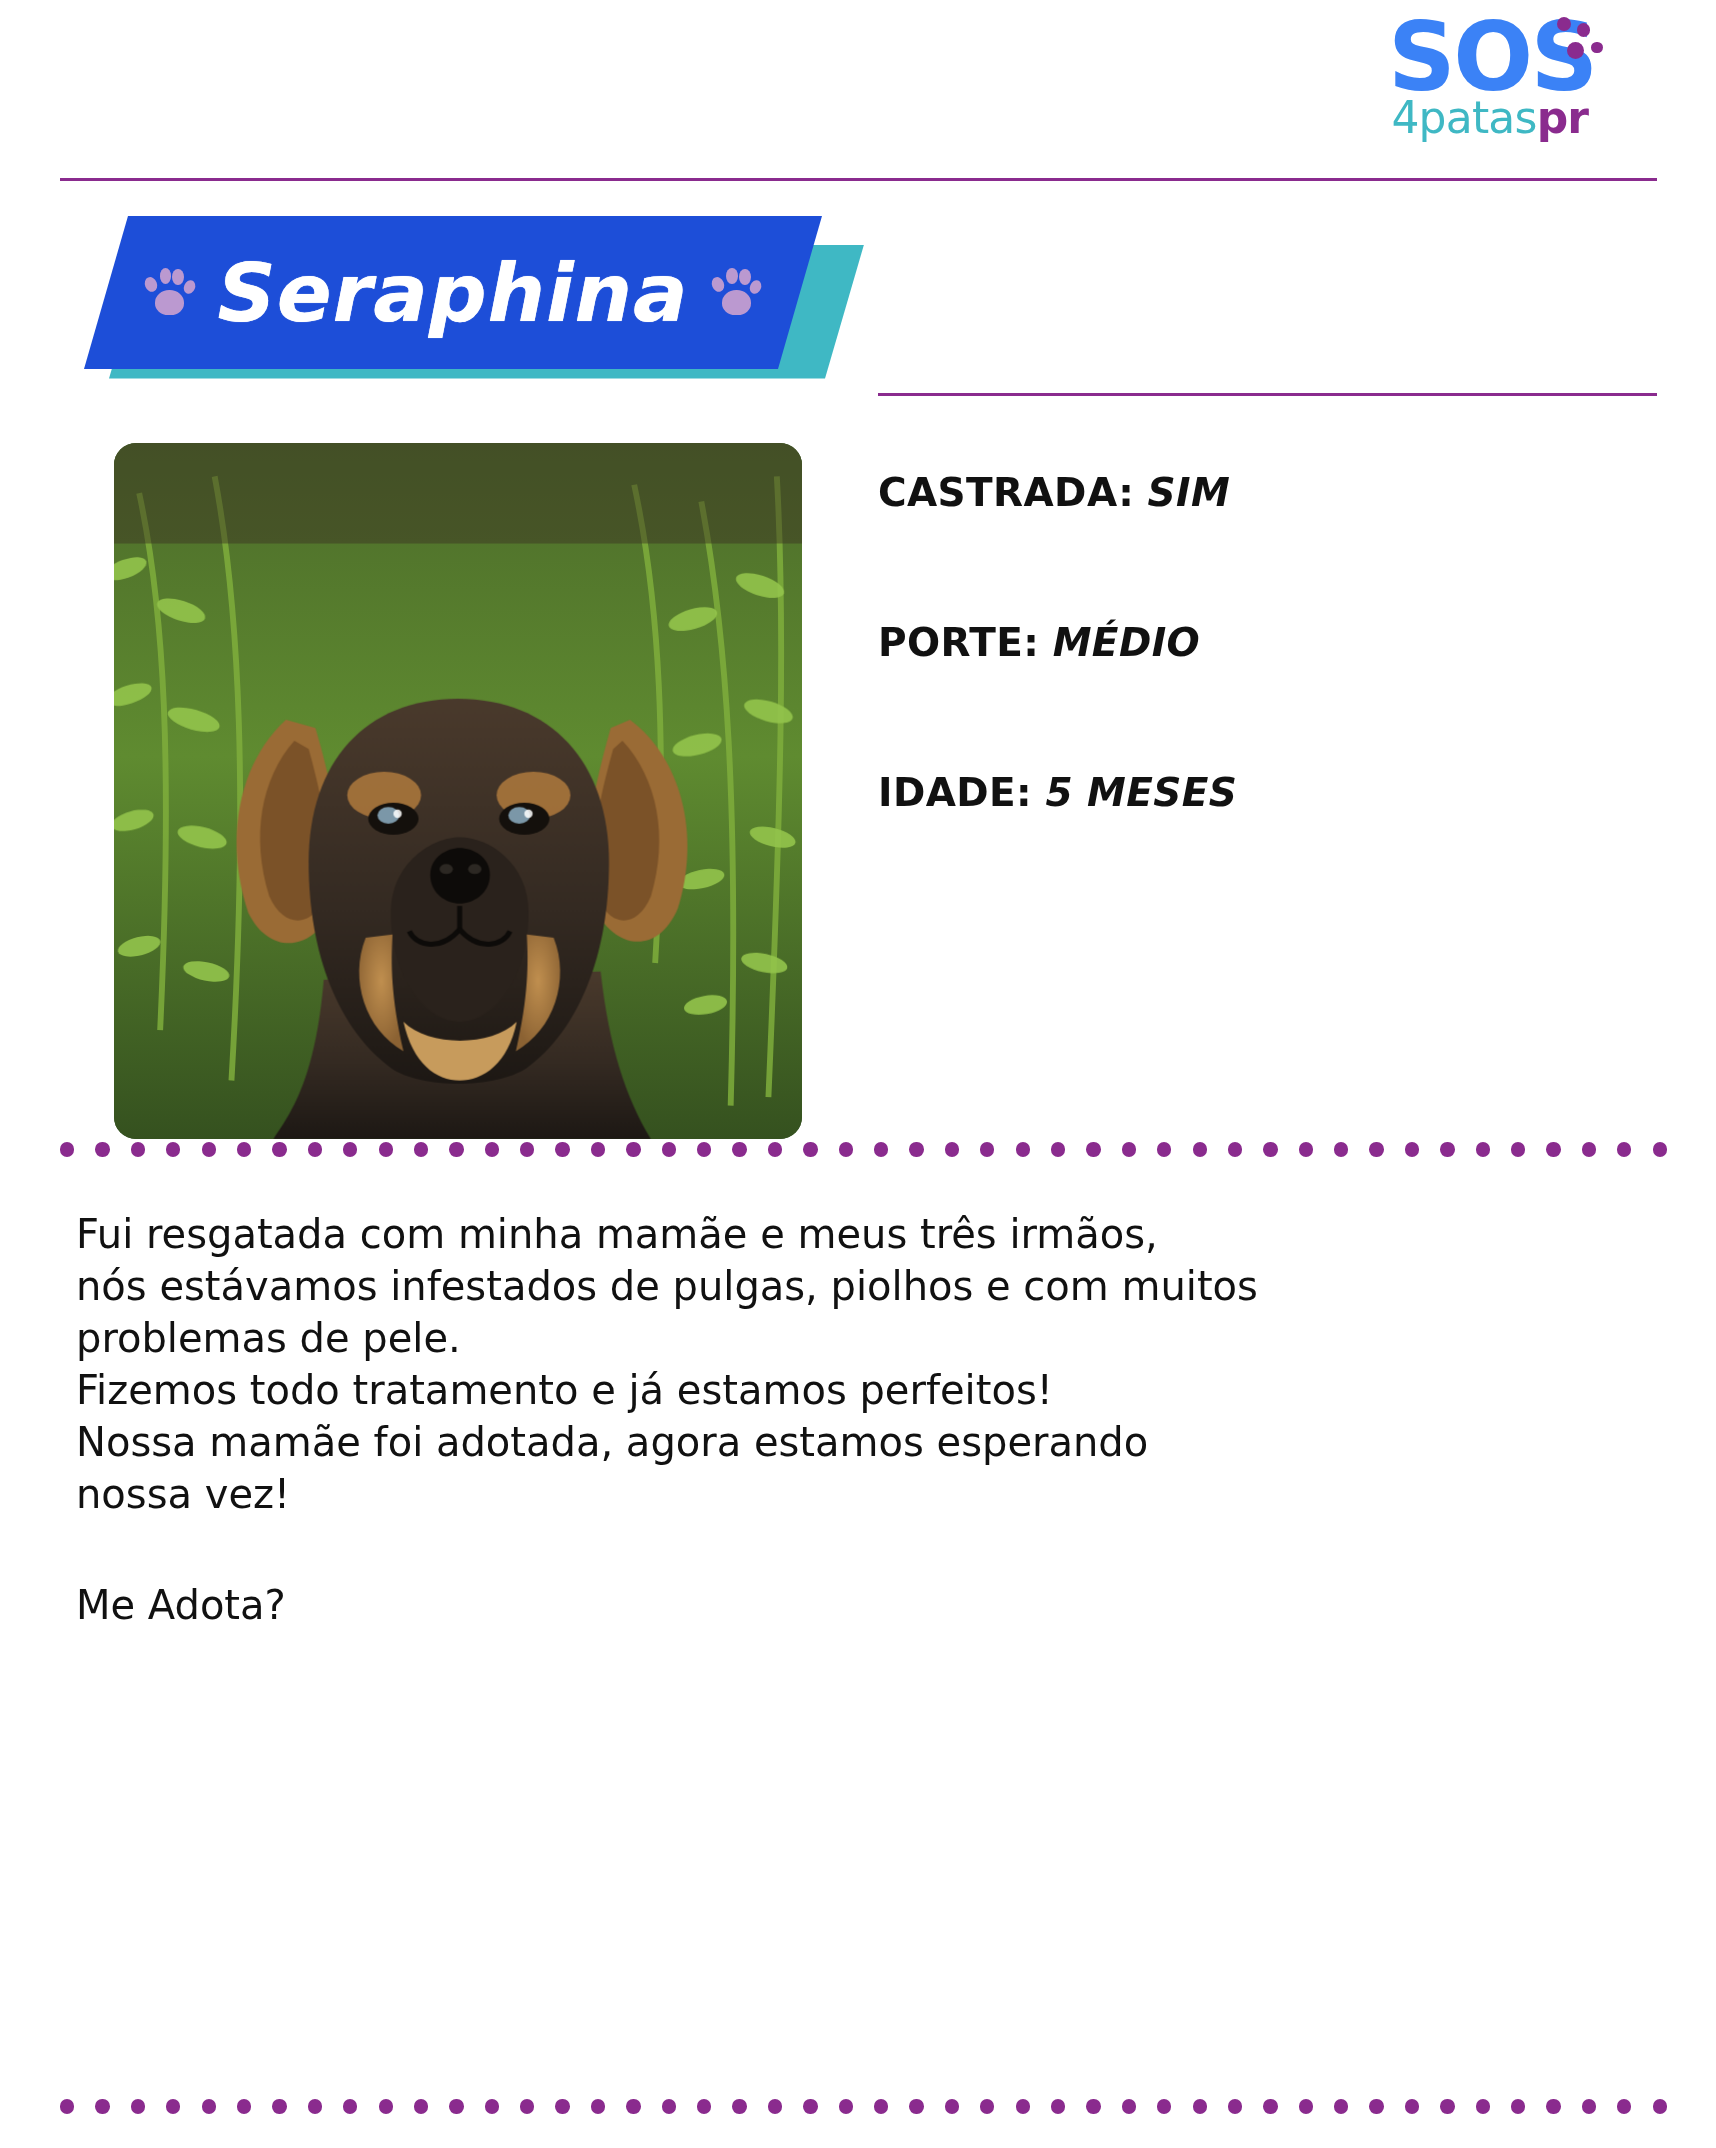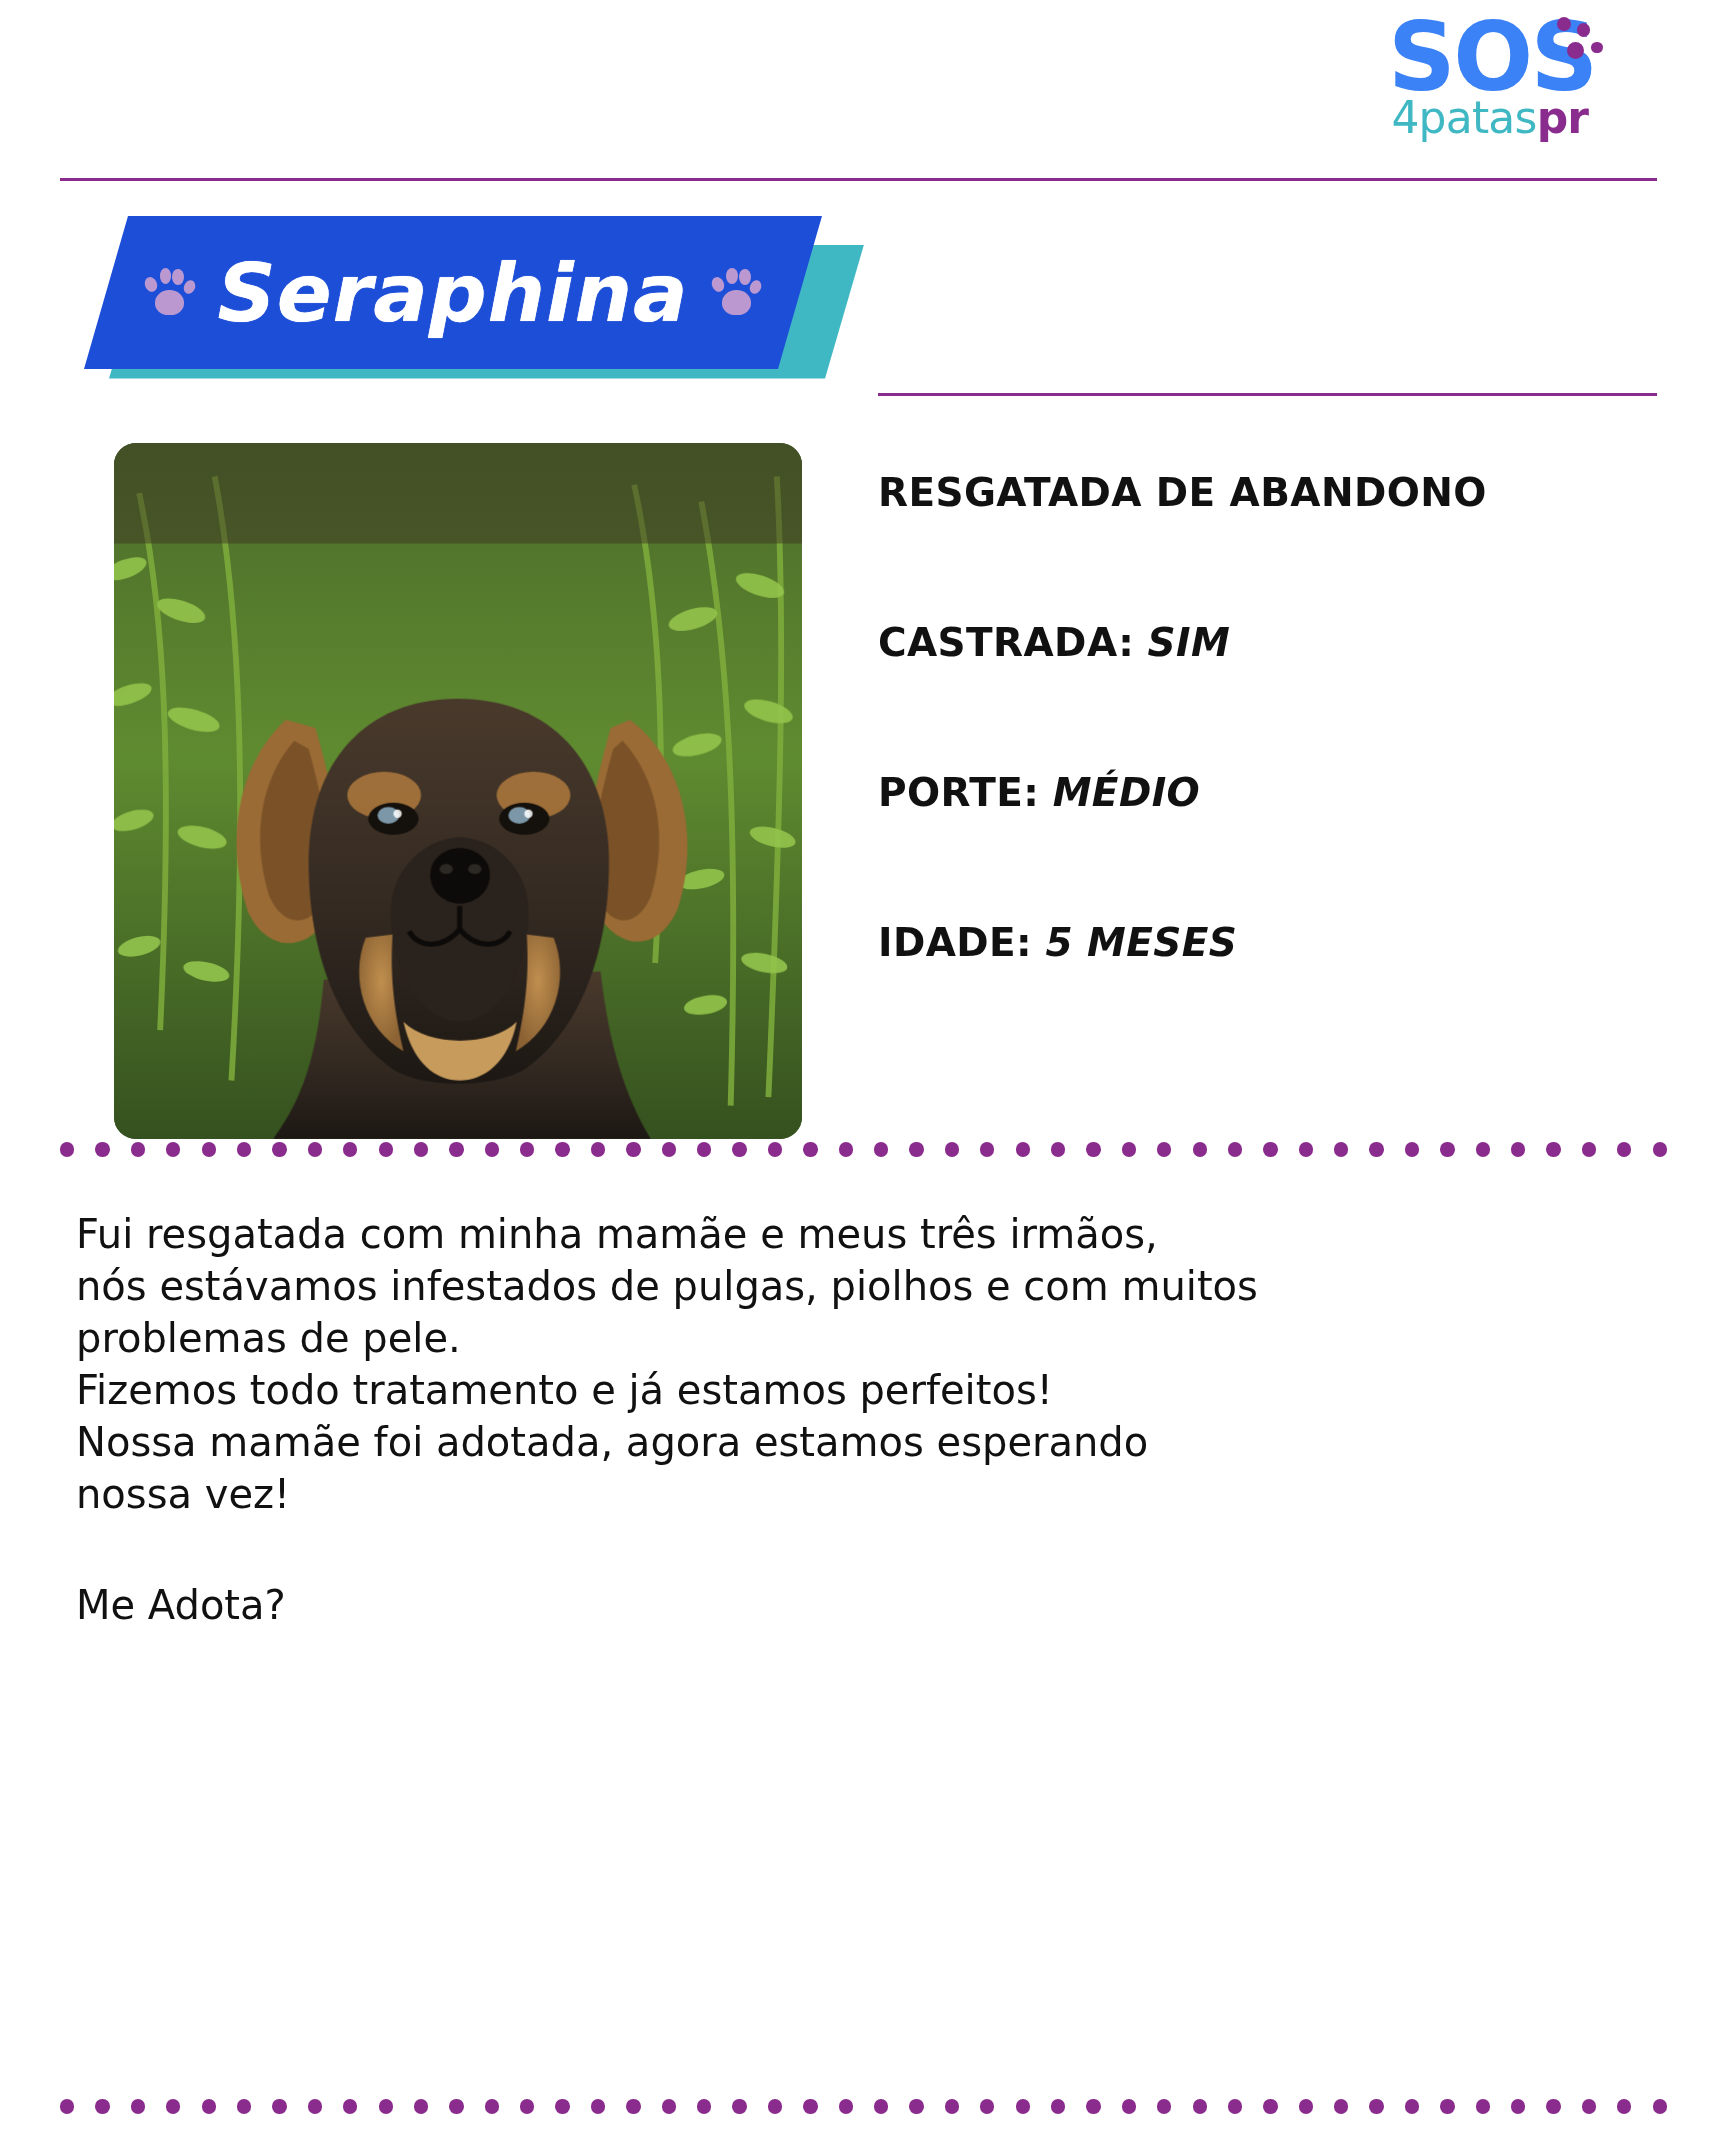--- a/index.html
+++ b/index.html
@@ -327,23 +327,20 @@
     <ellipse cx="430" cy="508" rx="8" ry="6" fill="#2c2823"></ellipse>
 
     <path d="M412 552 L 412 580" stroke="#0d0b09" stroke-width="6" fill="none"></path>
     <path d="M412 580 C 390 606, 360 600, 352 582" stroke="#0d0b09" stroke-width="6" fill="none"></path>
     <path d="M412 580 C 434 606, 464 600, 472 582" stroke="#0d0b09" stroke-width="6" fill="none"></path>
   </svg>
 </div>
 
 <div class="info-list">
   <div class="info-line">
-    <span>RESGATADA DE ABANDONO</span><span class="val"></span>
-  </div>
-  <div class="info-line">
     <span>CASTRADA:</span><span class="val">SIM</span>
   </div>
   <div class="info-line">
     <span>PORTE:</span><span class="val">MÉDIO</span>
   </div>
   <div class="info-line">
     <span>IDADE:</span><span class="val">5 MESES</span>
   </div>
 </div>
 

